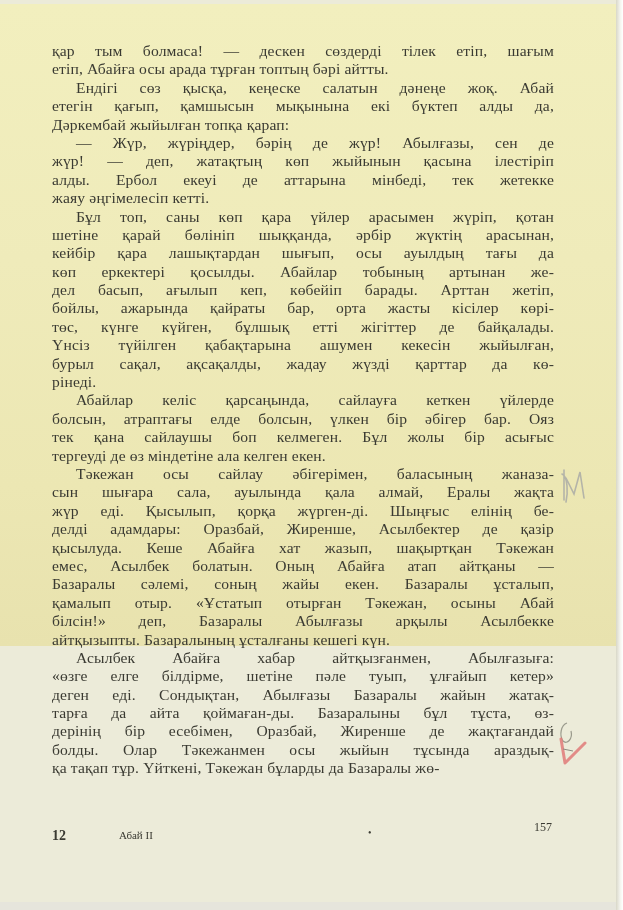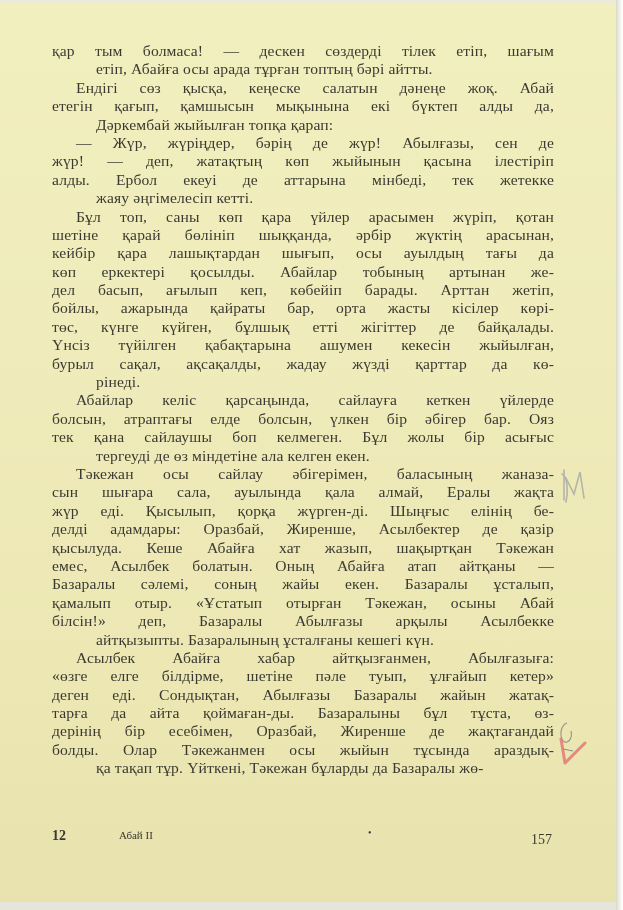--- a/index.html
+++ b/index.html
@@ -4,21 +4,21 @@
 <style>
   html, body { margin: 0; padding: 0; }
   body {
     width: 623px; height: 910px; overflow: hidden;
     background: #ecebd9;
     position: relative;
     font-family: "Liberation Serif", "DejaVu Serif", serif;
   }
   .page {
     position: absolute; left: 0; top: 4px;
-    width: 616px; height: 898px;
+    width: 616px; height: 642px;
     background: linear-gradient(180deg, #f2efbe 0%, #efebba 40%, #ece7b3 75%, #e8e2ae 100%);
   }
   .right-edge {
     position: absolute; left: 616px; top: 0; width: 7px; height: 910px;
     background: linear-gradient(90deg, #d9d8c8 0%, #f4f4ee 60%, #ffffff 100%);
   }
   .bottom-edge {
     position: absolute; left: 0; top: 902px; width: 616px; height: 8px;
     background: #e6e5dc;
   }
@@ -28,30 +28,30 @@
     font-size: 15.6px;
     line-height: 18.4px;
     letter-spacing: 0.15px;
   }
   .para { margin: 0; }
   .line {
     display: block; white-space: nowrap;
     text-align: justify; text-align-last: justify;
     height: 18.4px;
   }
-  .line.last { text-align-last: left; margin-left: 44px; }
+  .line.last { text-align-last: left; }
   .line.indent { padding-left: 24px; }
   .footer {
     position: absolute; left: 52px; top: 812px; width: 502px; height: 30px;
     color: #3a3a32;
   }
   .sig-num { position: absolute; left: 0; top: 12px; font-size: 14px; font-weight: bold; }
   .sig-title { position: absolute; left: 30px; top: 13px; font-size: 11px; margin-left: 37px; }
   .sig-dot { position: absolute; left: 316px; top: 11px; font-size: 10px; }
-  .page-num { position: absolute; right: 2px; top: 16px; font-size: 14px; font-family: Liberation Serif, serif; }
+  .page-num { position: absolute; right: 2px; top: 4px; font-size: 12px; font-family: Liberation Serif, serif; }
   .pencil-mark { position: absolute; left: 558px; top: 460px; width: 30px; height: 42px; }
   .red-mark { position: absolute; left: 555px; top: 715px; width: 34px; height: 50px; }
 </style>
 </head>
 <body>
 
 <div class="page">
   <div class="text-block" id="text-block">
       <div class="para">
         <span class="line">қар тым болмаса! — дескен сөздерді тілек етіп, шағым</span>

